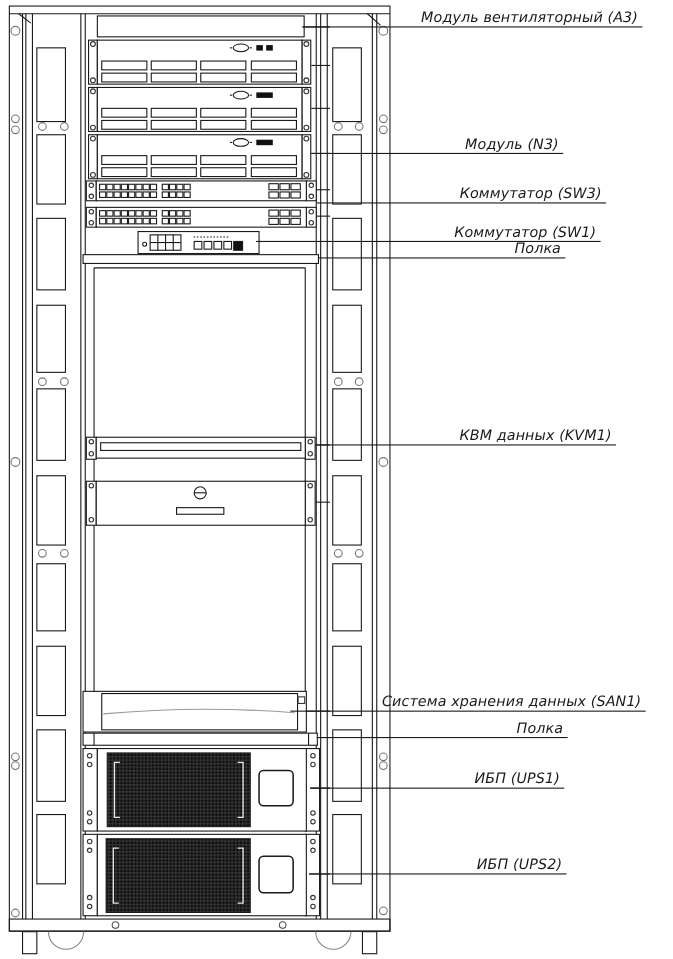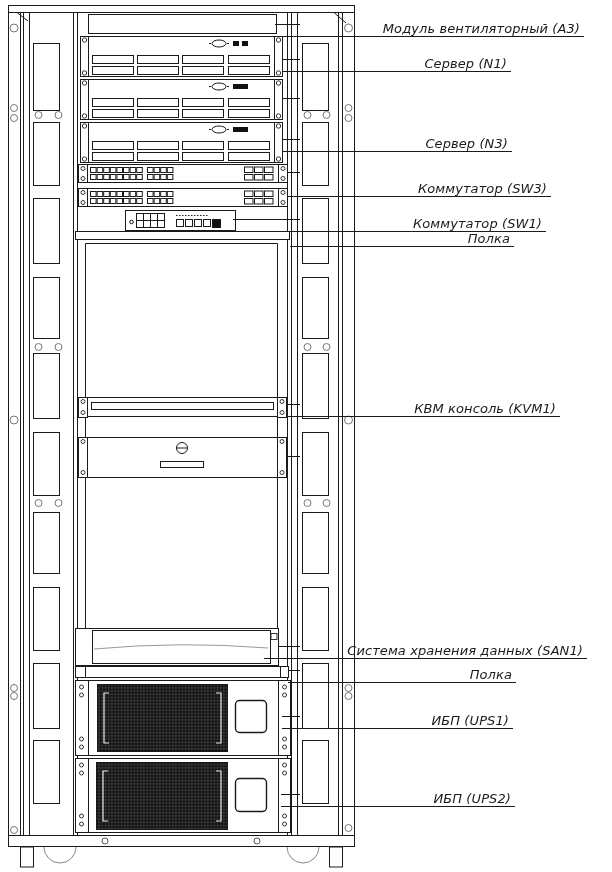--- a/index.html
+++ b/index.html
@@ -2,21 +2,21 @@
 <html><head>
 <meta charset="utf-8">
 <style>
   html,body{margin:0;padding:0;background:#ffffff;}
   .stage{position:relative;width:612px;height:872px;background:#ffffff;overflow:hidden;
          font-family:"DejaVu Sans",sans-serif;}
   .stage svg{position:absolute;left:0;top:0;}
   .lbl{position:absolute;height:16px;line-height:15px;border-bottom:1px solid #1a1a1a;
        font-style:italic;font-size:13px;letter-spacing:0.1px;color:#1a1a1a;
        text-align:right;padding:0;white-space:nowrap;box-sizing:border-box;
-       padding-right:4px;margin-top:12px;}
+       padding-right:4px;}
 </style>
 </head>
 <body>
 
 <div class="stage">
 
 <svg width="612" height="872" viewBox="0 0 612 872">
   <defs>
     <pattern id="mesh" width="3.2" height="3.2" patternUnits="userSpaceOnUse">
       <rect width="3.2" height="3.2" fill="#3a3a3a"></rect>
@@ -423,23 +423,22 @@
     <line x1="287" y1="404.5" x2="300" y2="404.5"></line>
     <line x1="287" y1="456.5" x2="300" y2="456.5"></line>
     <line x1="278" y1="646.5" x2="300" y2="646.5"></line>
     <line x1="288" y1="670.5" x2="300" y2="670.5"></line>
     <line x1="282" y1="716.5" x2="300" y2="716.5"></line>
     <line x1="281" y1="794.5" x2="300" y2="794.5"></line>
   </g>
 </svg>
 
   <div class="lbl" style="left:275px;top:9px;width:309px">Модуль вентиляторный (А3)</div>
-  <div class="lbl" style="left:283px;top:44px;width:228px">Сервер (N1)</div>
-  <div class="lbl" style="left:283px;top:124px;width:229px">Сервер (N3)</div>
+  <div class="lbl" style="left:283px;top:124px;width:229px">Модуль (N3)</div>
   <div class="lbl" style="left:288px;top:169px;width:263px">Коммутатор (SW3)</div>
   <div class="lbl" style="left:233px;top:204px;width:313px">Коммутатор (SW1)</div>
   <div class="lbl" style="left:290px;top:219px;width:224px">Полка</div>
-  <div class="lbl" style="left:287px;top:389px;width:273px">КВМ консоль (KVM1)</div>
+  <div class="lbl" style="left:287px;top:389px;width:273px">КВМ данных (KVM1)</div>
   <div class="lbl" style="left:264px;top:631px;width:323px">Система хранения данных (SAN1)</div>
   <div class="lbl" style="left:288px;top:655px;width:228px">Полка</div>
   <div class="lbl" style="left:282px;top:701px;width:231px">ИБП (UPS1)</div>
   <div class="lbl" style="left:281px;top:779px;width:234px">ИБП (UPS2)</div>
 </div>
 
 </body></html>

